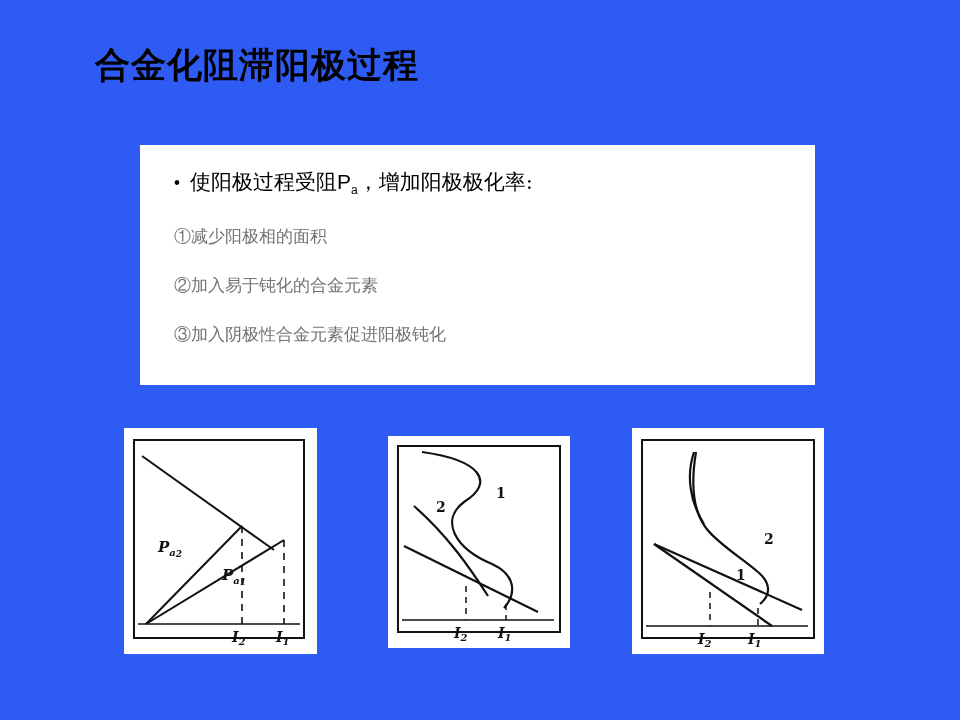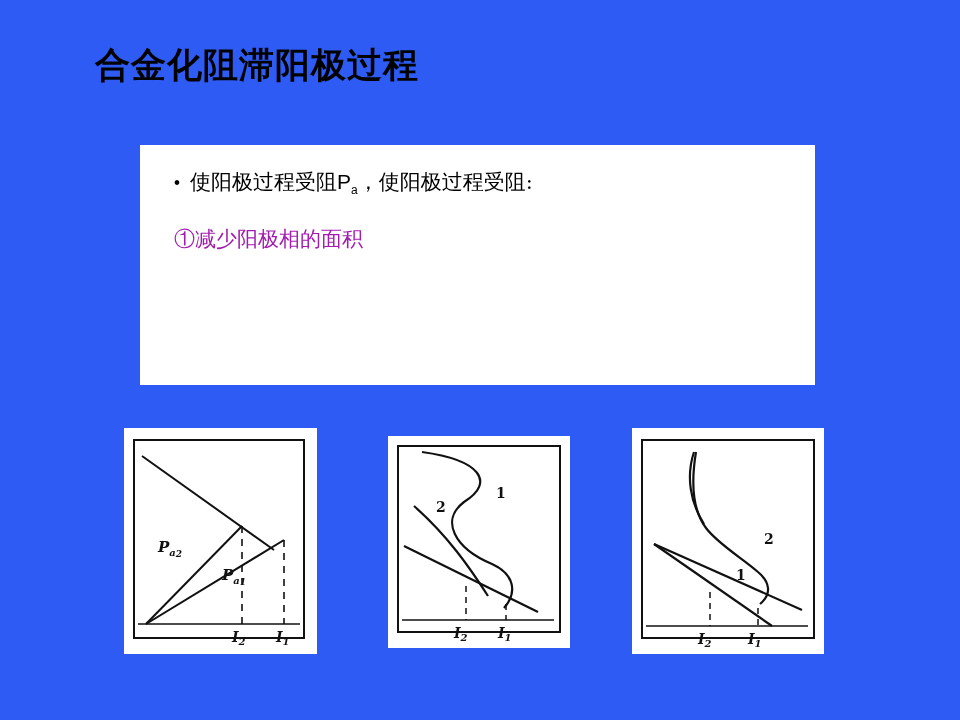--- a/index.html
+++ b/index.html
@@ -61,22 +61,22 @@
   .sub {
     font-size: 12px;
     vertical-align: sub;
   }
   .pa-label {
     font-family: "Liberation Sans", sans-serif;
     font-size: 21px;
     margin-top: 36px;
   }
   .num-line {
-    font-size: 21px;
-    color: #a21caf;
+    font-size: 17px;
+    color: #737373;
     font-family: "DejaVu Serif", serif;
     margin: 26px 0 0 10px;
     white-space: nowrap;
   }
   .figures {
     position: absolute;
     left: 0;
     top: 428px;
     width: 960px;
     height: 240px;
@@ -95,24 +95,26 @@
 <body style="background: rgb(47, 91, 245);">
 
 <div class="slide">
 
   <div class="slide-title">合金化阻滞阳极过程</div>
 
   <div class="text-box">
     <div class="bullet-line">
       <span class="bullet-dot">•</span>
       <span class="bullet-text">
-        <span>使阳极过程受阻</span><span class="pa-label"><span>P</span><span class="sub">a</span></span><span>，使阳极过程受阻:</span>
+        <span>使阳极过程受阻</span><span class="pa-label"><span>P</span><span class="sub">a</span></span><span>，增加阳极极化率:</span>
       </span>
     </div>
     <div class="num-line">①减少阳极相的面积</div>
+    <div class="num-line">②加入易于钝化的合金元素</div>
+    <div class="num-line">③加入阴极性合金元素促进阳极钝化</div>
   </div>
 
   <div class="figures">
 
     <div class="figure fig1">
       <svg viewBox="0 0 193 226" xmlns="http://www.w3.org/2000/svg">
         <g fill="none" stroke="#111111" stroke-width="2">
 
           <rect x="10" y="12" width="170" height="198"></rect>
 

